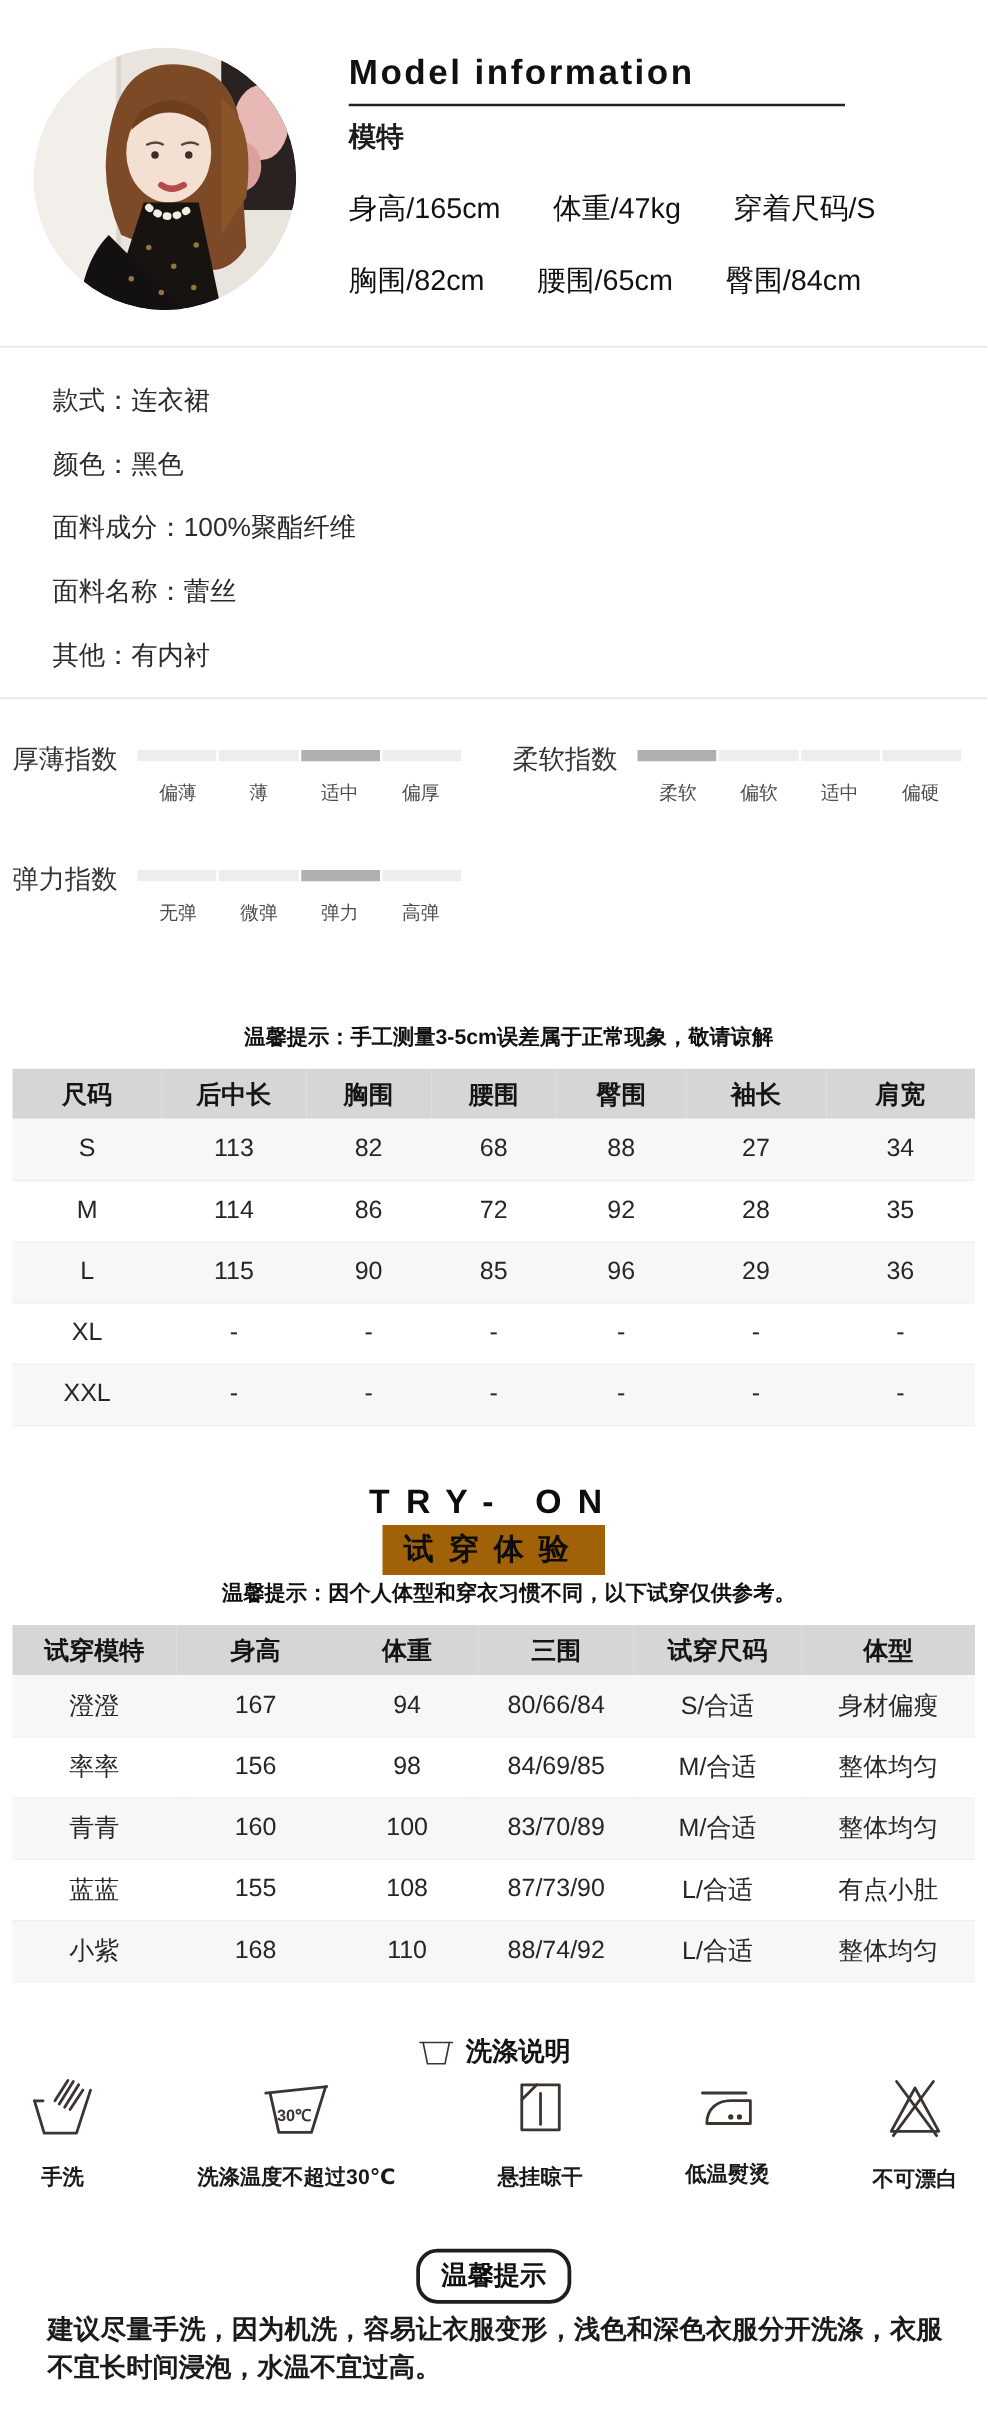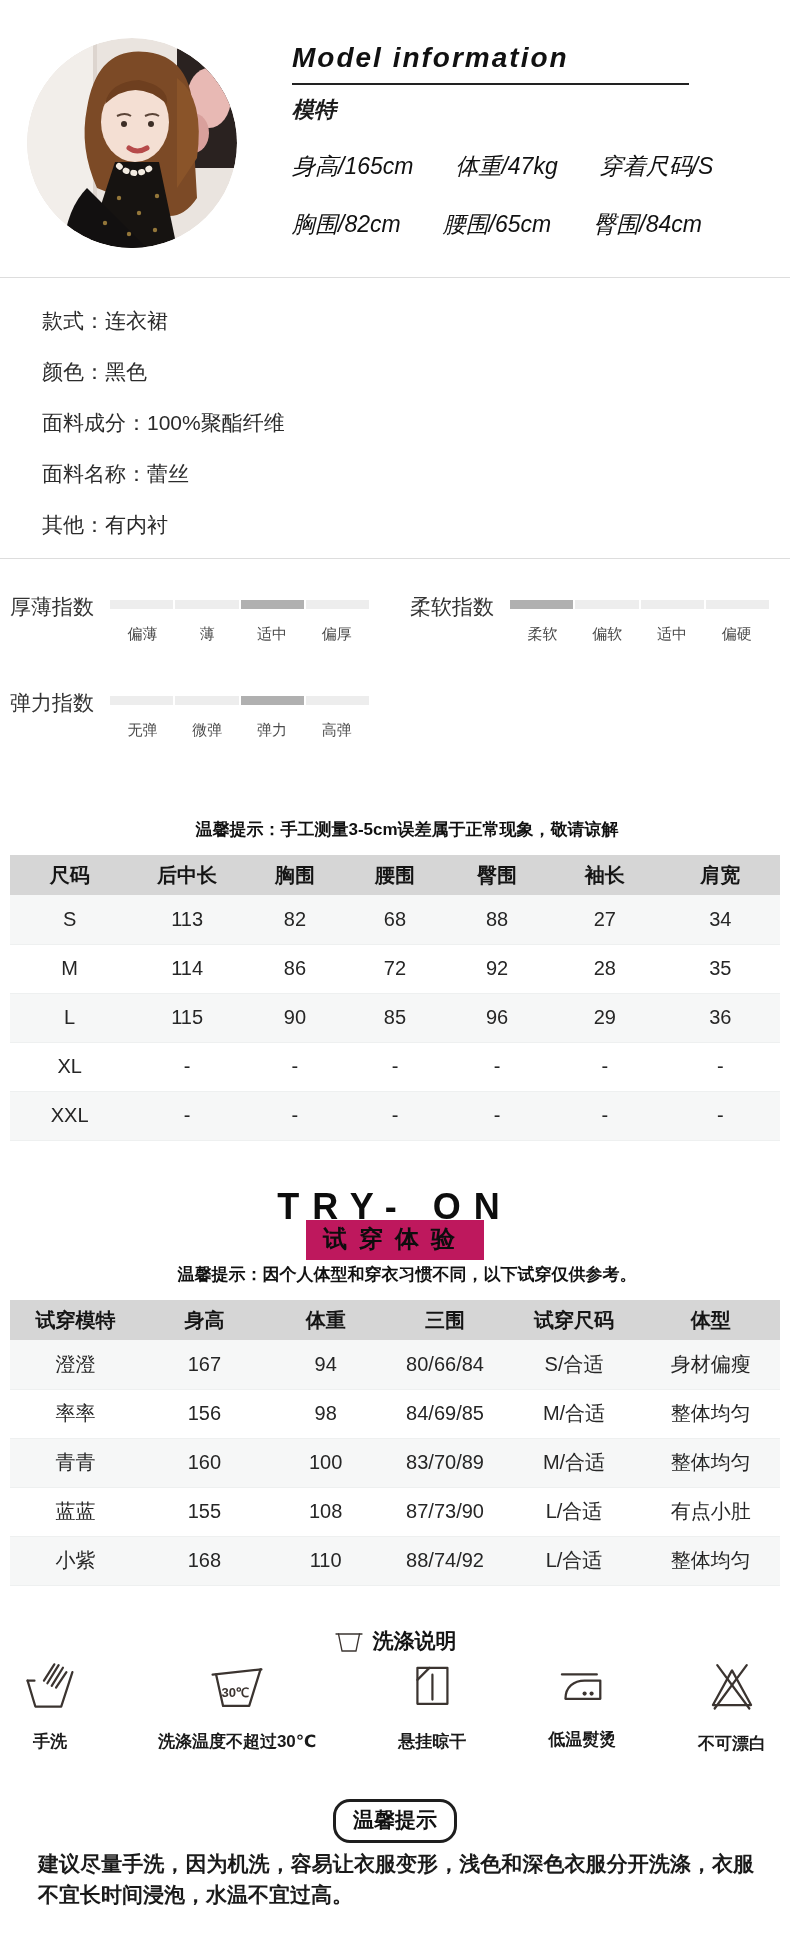--- a/index.html
+++ b/index.html
@@ -5,21 +5,21 @@
   :root{
     --header-gray:#d6d6d6; --row-gray:#f6f7f7; --bar-bg:#ededed; --bar-active:#b0b0b0;
     --divider:#ddd; --ink:#1c1c1c; --icon:#3b3430;
   }
   *{margin:0;padding:0;box-sizing:border-box;}
   body{background:#fff;font-family:"Liberation Sans","DejaVu Sans",sans-serif;color:var(--ink);}
   #page{position:relative;width:790px;height:1948px;background:#fff;margin:0 auto;overflow:hidden;}
 
   
   .photo{position:absolute;left:27px;top:38px;width:210px;height:210px;border-radius:50%;overflow:hidden;}
-  .model-block{position:absolute;left:292px;top:42px;width:480px;font-style:italic;}
+  .model-block{position:absolute;left:279px;top:42px;width:480px;}
   .mi-title{font-size:28px;font-weight:600;letter-spacing:2px;color:#111;}
   .mi-underline{width:397px;border-bottom:2px solid #222;margin-top:9px;}
   .mi-zh{font-size:22px;font-weight:700;margin-top:10px;}
   .stats-row{display:flex;gap:42px;font-size:23px;font-weight:500;color:#111;}
   #stats-row1{margin-top:26px;}
   #stats-row2{margin-top:27px;}
   .hr{position:absolute;left:0;right:0;height:0;border-top:1px solid var(--divider);}
   #hr1{top:277px;} #hr2{top:558px;}
 
   
@@ -43,21 +43,21 @@
   #size-note{top:818px;}
   table{border-collapse:collapse;table-layout:fixed;position:absolute;left:10px;width:770px;text-align:center;}
   #size-table{top:855px;} #tryon-table{top:1300px;}
   th{height:40px;background:var(--header-gray);font-size:20px;font-weight:700;color:#151515;margin-left:32px;}
   td{height:49px;font-size:20px;color:#262626;border-bottom:1px solid #eef0f0;}
   tbody tr:nth-child(odd){background:var(--row-gray);}
   tbody tr:nth-child(even){background:#fff;}
 
   
   #tryon-title{position:absolute;top:1186px;left:0;right:0;text-align:center;
-    font-size:36px;font-weight:700;letter-spacing:13px;color:#0d0d0d;}
+    font-size:27px;font-weight:700;letter-spacing:13px;color:#0d0d0d;}
   #tryon-box{position:absolute;top:1220px;left:50%;transform:translateX(-50%);
     background:#d9d9d9;padding:3px 17px 5px;font-size:24px;font-weight:700;letter-spacing:12px;color:#0d0d0d;white-space:nowrap;}
   #tryon-note{top:1263px;}
 
   
   #wash-title{position:absolute;top:1627px;left:0;right:0;display:flex;justify-content:center;align-items:center;gap:9px;
     font-size:21px;font-weight:700;color:#141414;}
   #wash-row{position:absolute;top:1660px;left:24px;right:24px;display:flex;justify-content:space-between;}
   .wash-col{display:flex;flex-direction:column;align-items:center;}
   .wash-icon svg{display:block;}
@@ -259,21 +259,21 @@
           <td>-</td>
           <td>-</td>
           <td>-</td>
           <td>-</td>
           <td>-</td>
         </tr>
       </tbody>
     </table>
 
   <div id="tryon-title">TRY- ON</div>
-  <div id="tryon-box" style="background: #be185d;">试穿体验</div>
+  <div id="tryon-box" style="background: #a16207;">试穿体验</div>
   <div class="note-center" id="tryon-note">温馨提示：因个人体型和穿衣习惯不同，以下试穿仅供参考。</div>
   <table id="tryon-table">
       <colgroup>
         <col style="width: 17%;">
         <col style="width: 16.5%;">
         <col style="width: 15%;">
         <col style="width: 16%;">
         <col style="width: 17.5%;">
         <col style="width: 18%;">
       </colgroup>

